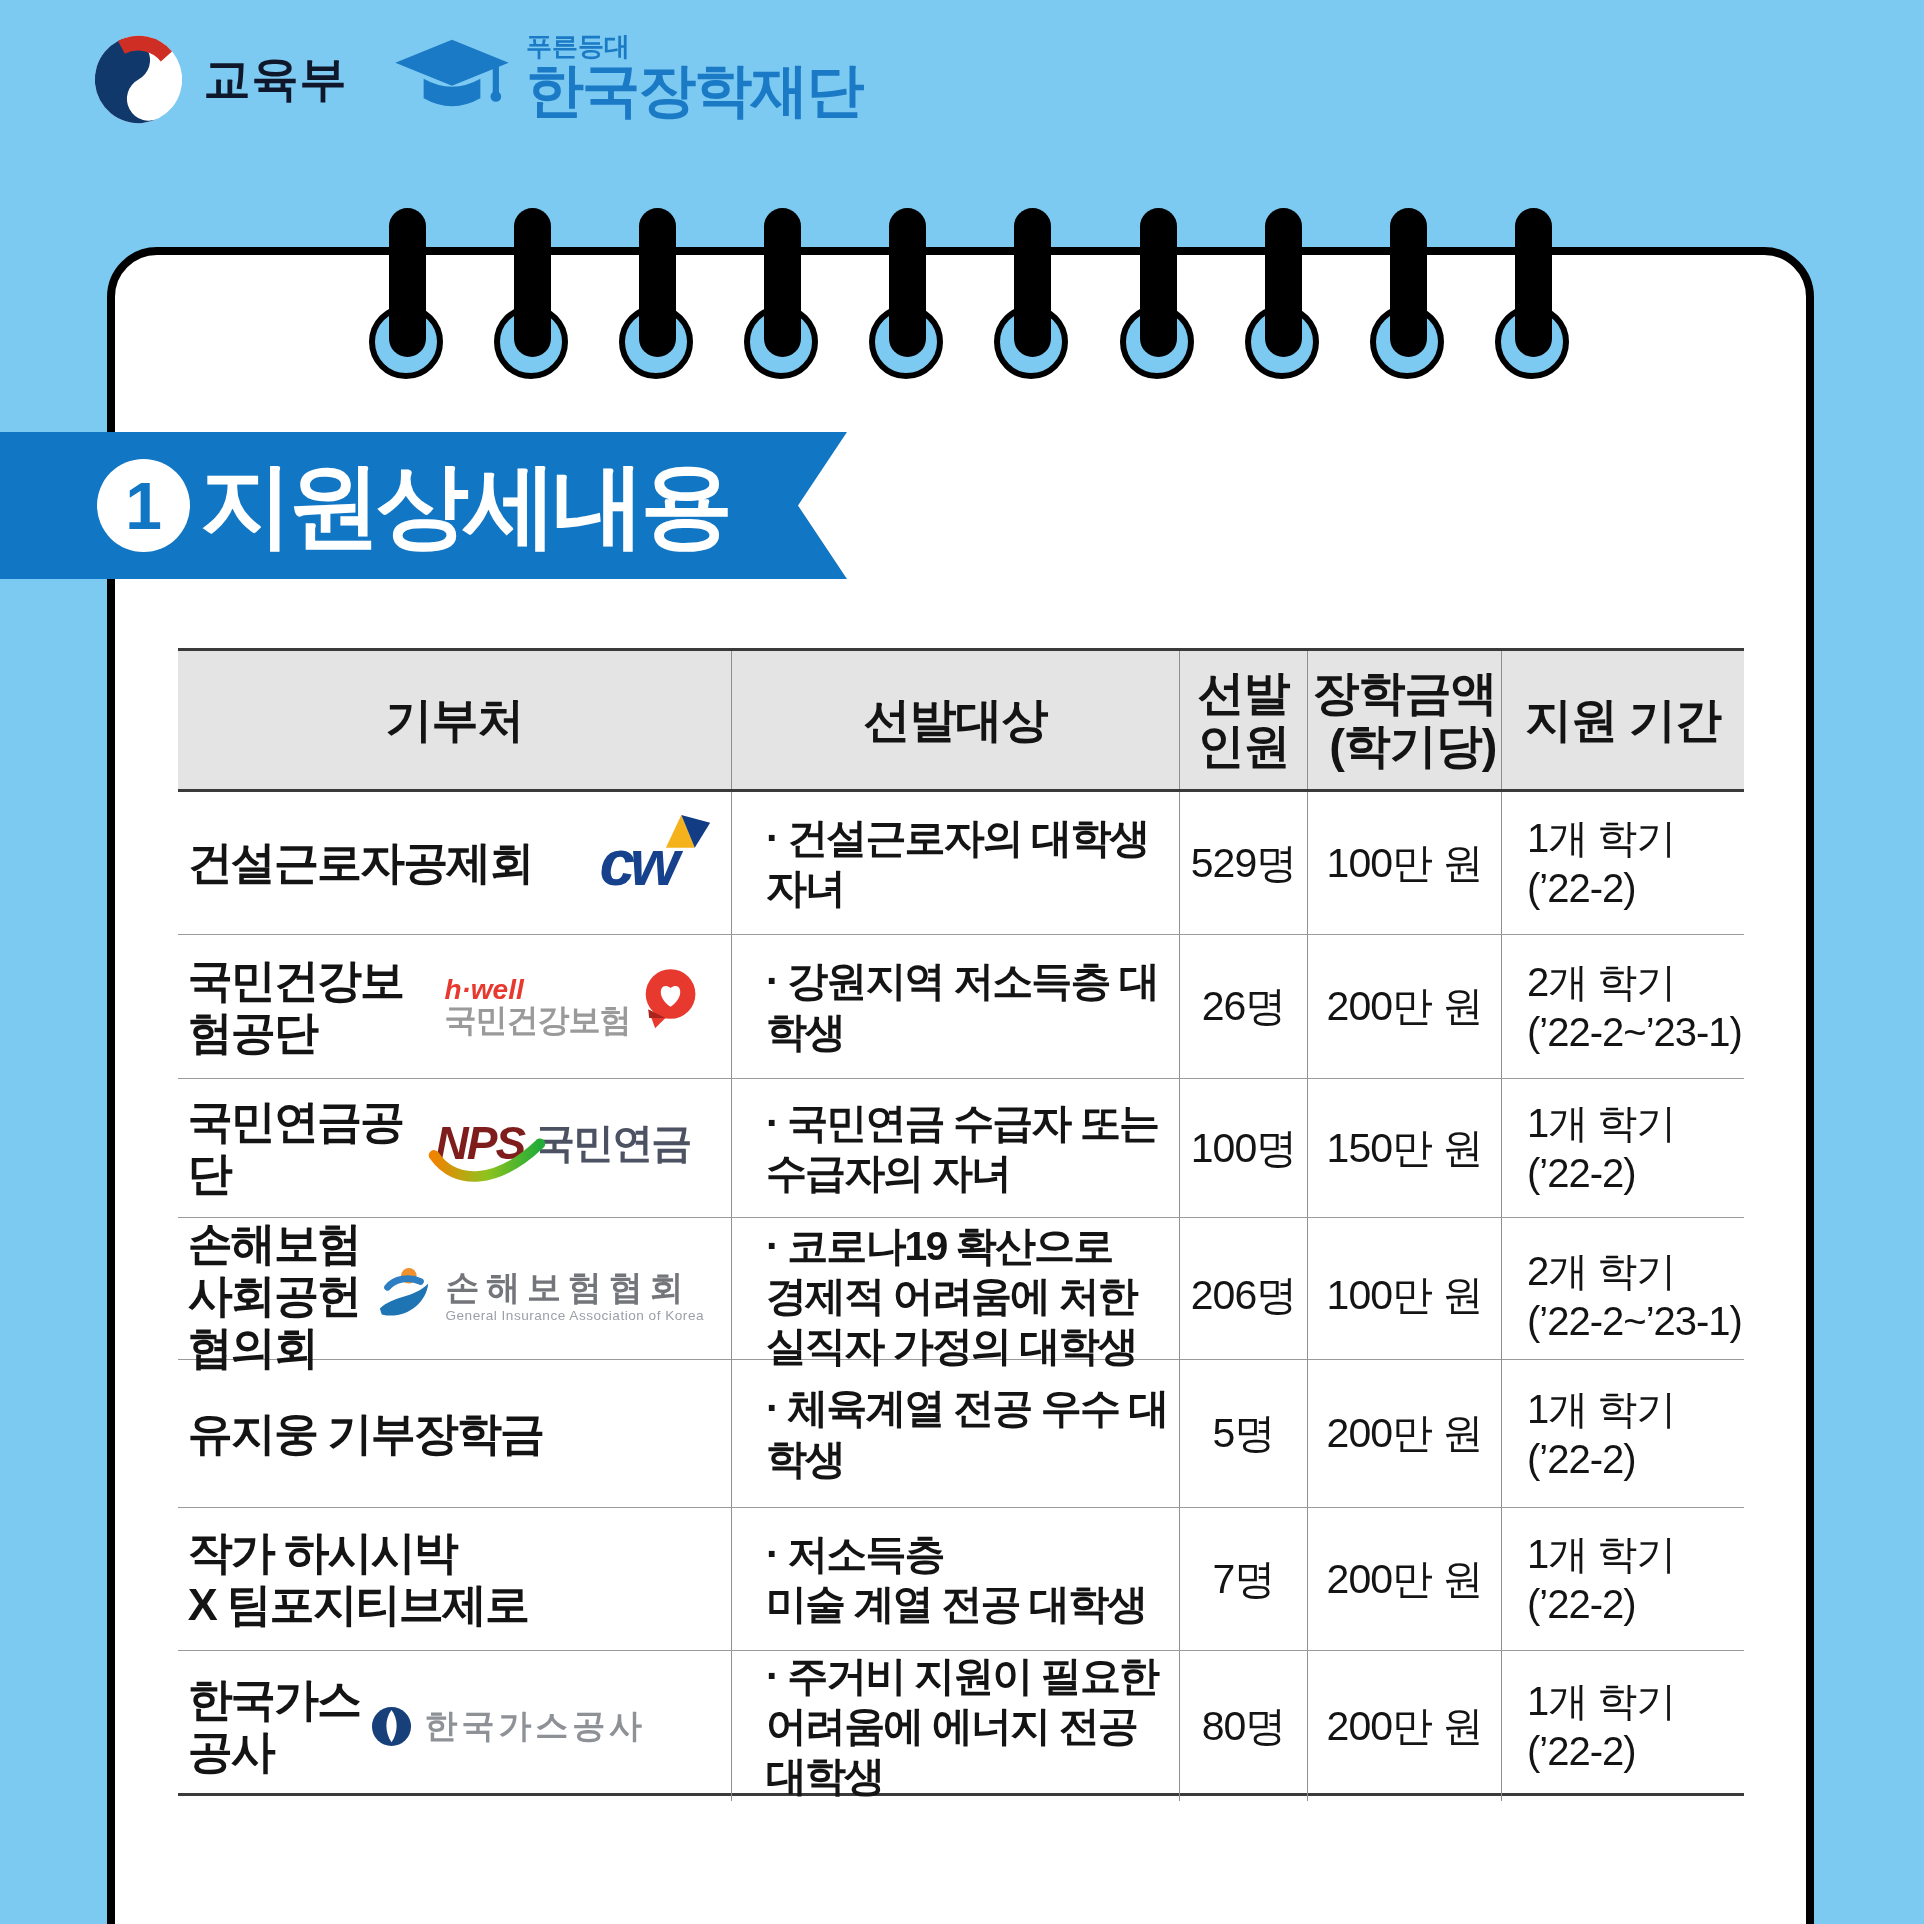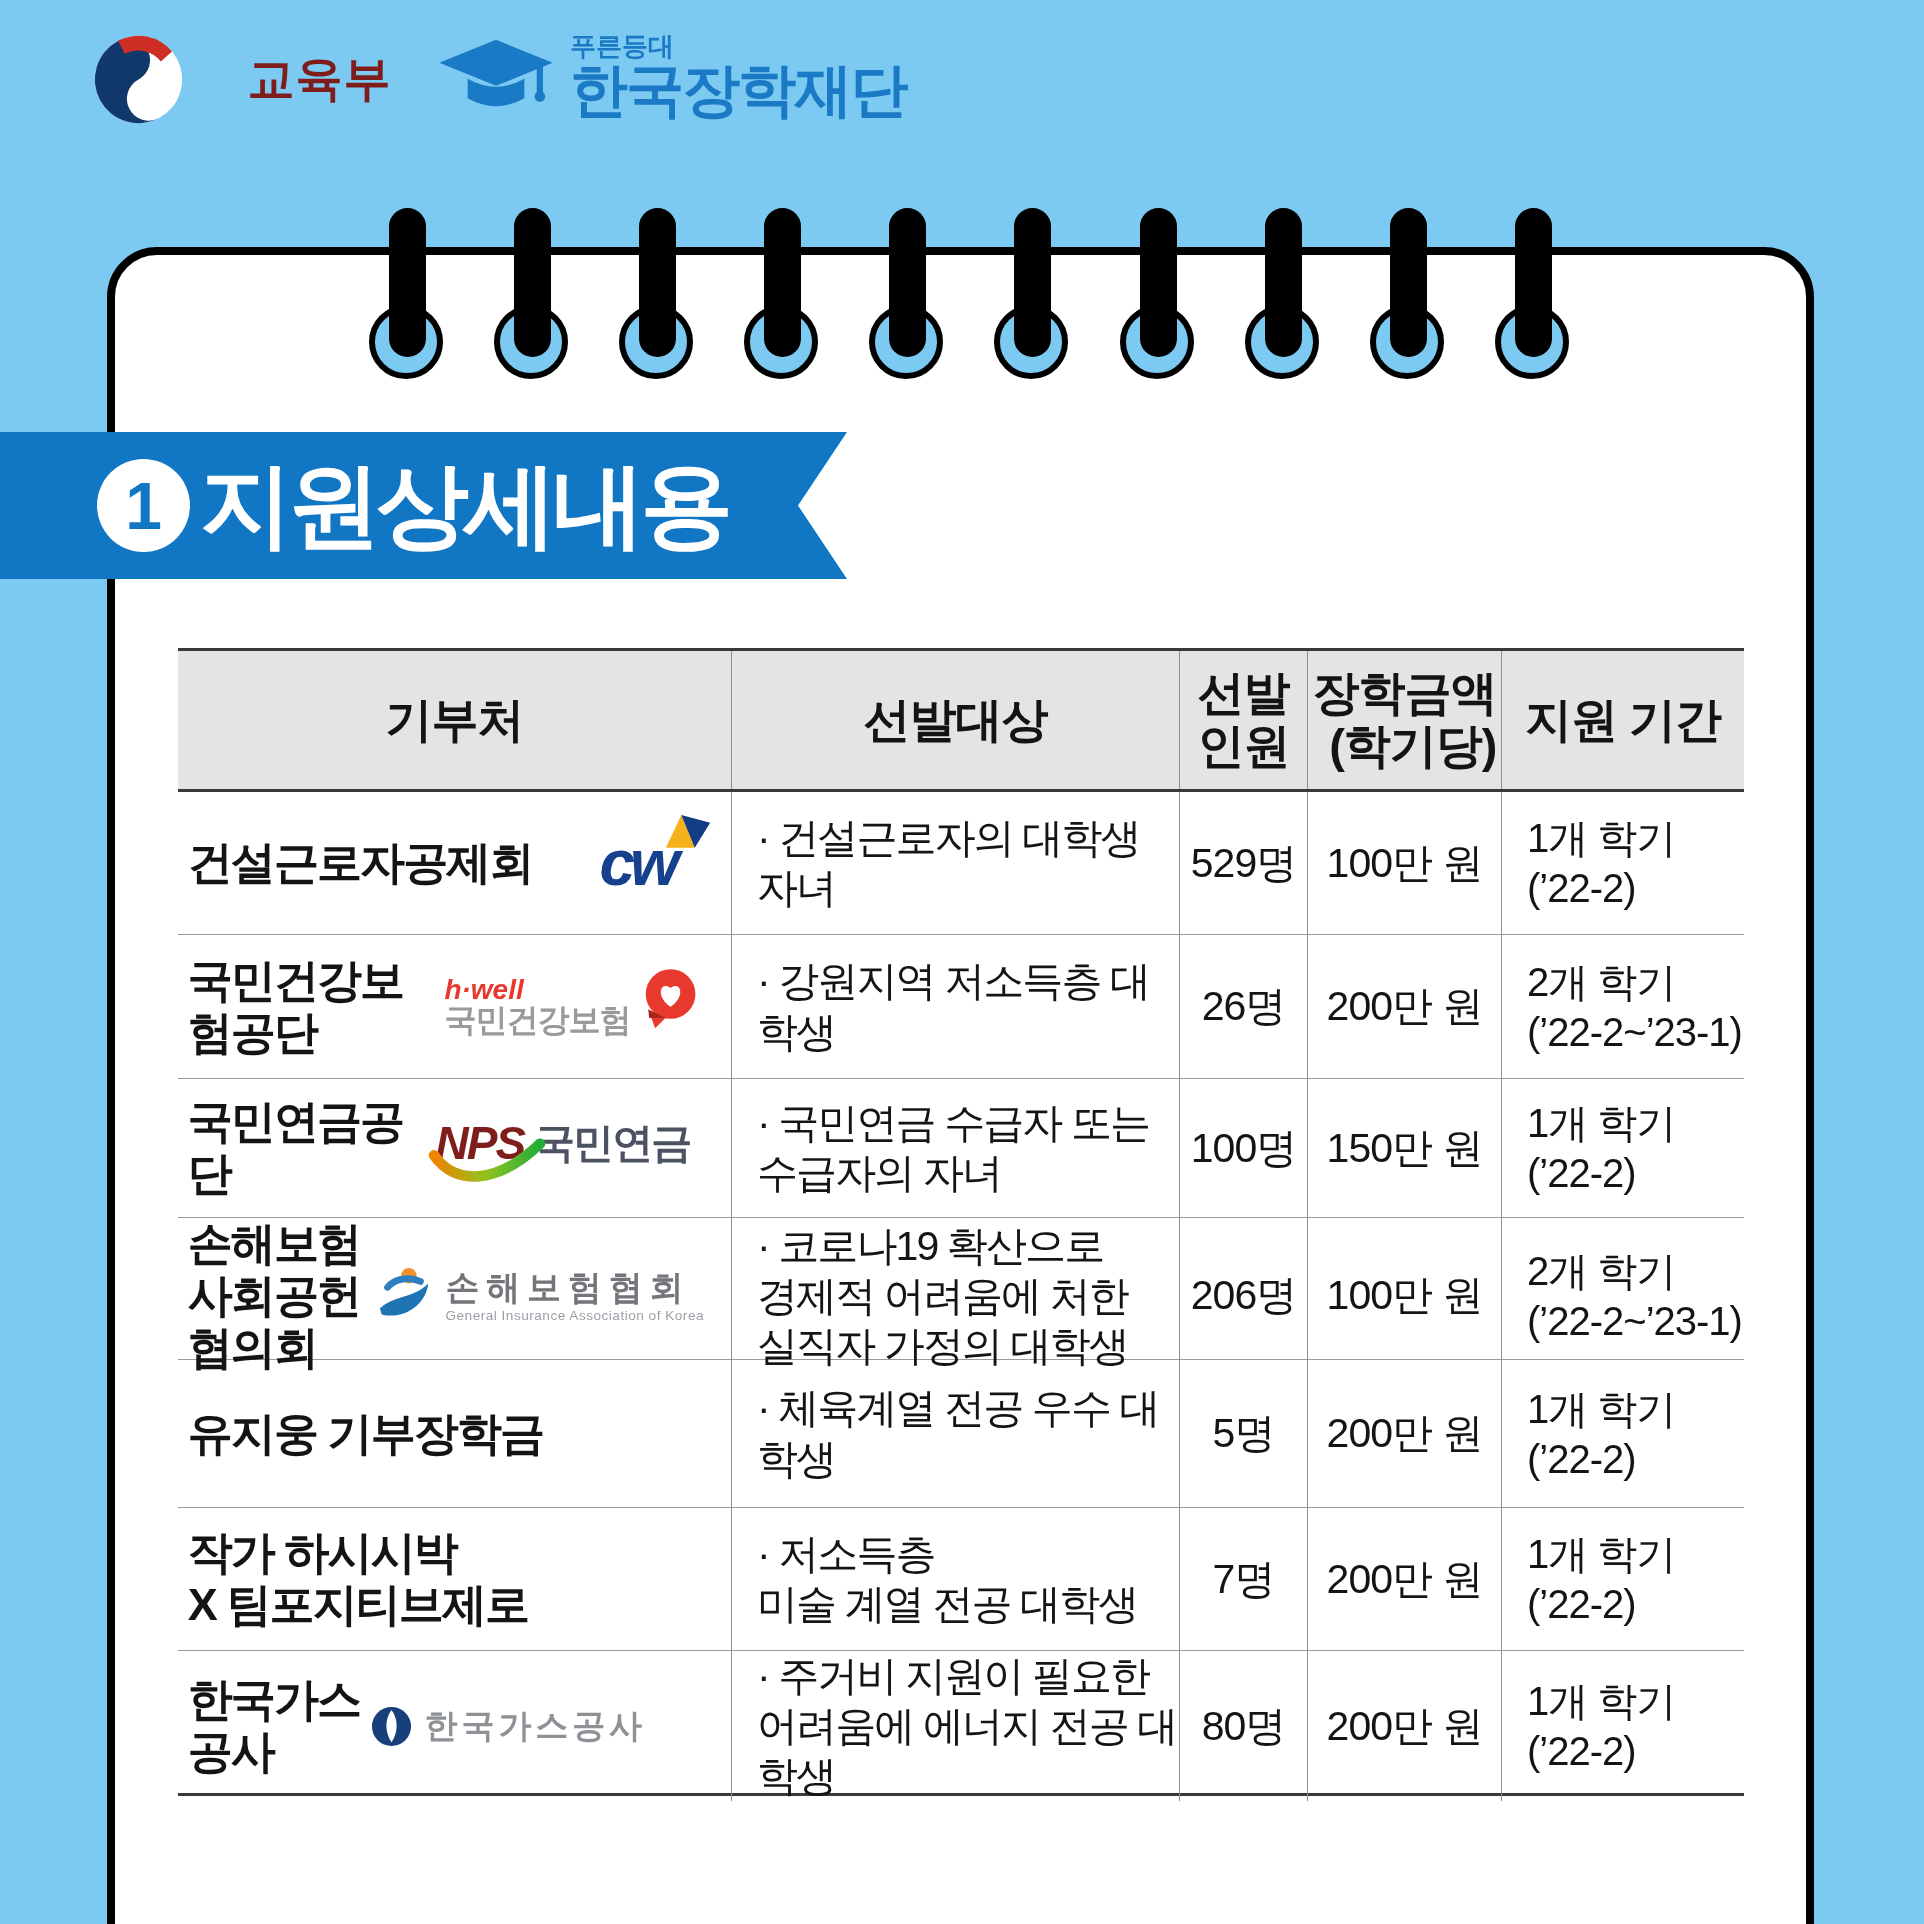--- a/index.html
+++ b/index.html
@@ -15,21 +15,21 @@
   .spiral-unit{position:absolute;top:0;width:0;height:0;}
   .spiral-circle{position:absolute;left:-38px;top:305px;width:62px;height:62px;
         border:6.8px solid #000;border-radius:50%;background:#7cc9f1;}
   .spiral-prong{position:absolute;left:-18.4px;top:208px;width:37px;height:149px;
         background:#000;border-radius:18.4px;}
 
   
   .brand{position:absolute;left:93px;top:33px;display:flex;align-items:center;gap:43px;}
   .moe-group{display:flex;align-items:center;gap:19.4px;}
   .moe-symbol{width:91px;height:91px;transform:rotate(-28deg);}
-  .moe-text{font-size:47px;font-weight:800;color:#7f1d1d;letter-spacing:1px;margin-left:44px;}
+  .moe-text{font-size:47px;font-weight:800;color:#0f172a;letter-spacing:1px;}
   .kosaf-group{display:flex;align-items:flex-end;gap:11.6px;}
   .kosaf-cap{width:124px;height:89px;}
   .kosaf-texts{display:flex;flex-direction:column;line-height:1.05;padding-bottom:3.9px;}
   .kosaf-tagline{font-size:26px;font-weight:800;color:#1b7ac5;}
   .kosaf-name{font-size:58px;font-weight:900;color:#1b7ac5;letter-spacing:-1.9px;}
 
   
   .banner{position:absolute;left:0;top:432px;width:847px;height:147px;background:#1176c4;
         display:flex;align-items:center;
         clip-path:polygon(0 0,100% 0,calc(100% - 49px) 50%,100% 100%,0 100%);}
@@ -44,21 +44,21 @@
   .trow.thead{height:138px;background:#e4e4e4;border-top:3.9px solid #3a3a3a;border-bottom:3.9px solid #3a3a3a;}
   .trow.last{border-bottom:3.9px solid #3a3a3a;}
   .r1{height:142px}.r2{height:143px}.r3{height:138px}.r4{height:141px}
   .r5{height:147px}.r6{height:142px}.r7{height:142px}
   .cell{display:flex;align-items:center;white-space:pre-line;}
   .cell.vline{border-left:1.9px solid #8f8f8f;}
   .hcell{justify-content:center;text-align:right;font-size:47px;font-weight:800;
          letter-spacing:-1px;line-height:1.12;}
   .donor-cell{justify-content:space-between;padding:0 27px 0 9.7px;}
   .donor-name{font-size:45px;font-weight:600;letter-spacing:-1.9px;line-height:1.15;}
-  .target-cell{padding-left:25px;font-size:41px;font-weight:400;letter-spacing:-1.9px;line-height:1.22;}
+  .target-cell{padding-left:34px;font-size:41px;font-weight:700;letter-spacing:-1.9px;line-height:1.22;}
   .count-cell,.amount-cell{justify-content:center;font-size:41px;font-weight:500;letter-spacing:-1px;}
   .period-cell{padding-left:25px;font-size:40px;font-weight:500;letter-spacing:-1px;line-height:1.25;}
 
   
   .logo{display:flex;align-items:center;flex:0 0 auto;}
   .logo-cw{position:relative;margin-right:29px;}
   .cw-text{font-style:italic;font-weight:900;font-size:64px;color:#16418c;letter-spacing:-4.9px;}
   .cw-mark{position:absolute;right:-39px;top:-15.5px;width:50px;height:39px;}
   .logo-hwell{gap:7.8px;margin-right:5.8px;}
   .hwell-texts{display:flex;flex-direction:column;line-height:1.05;}

